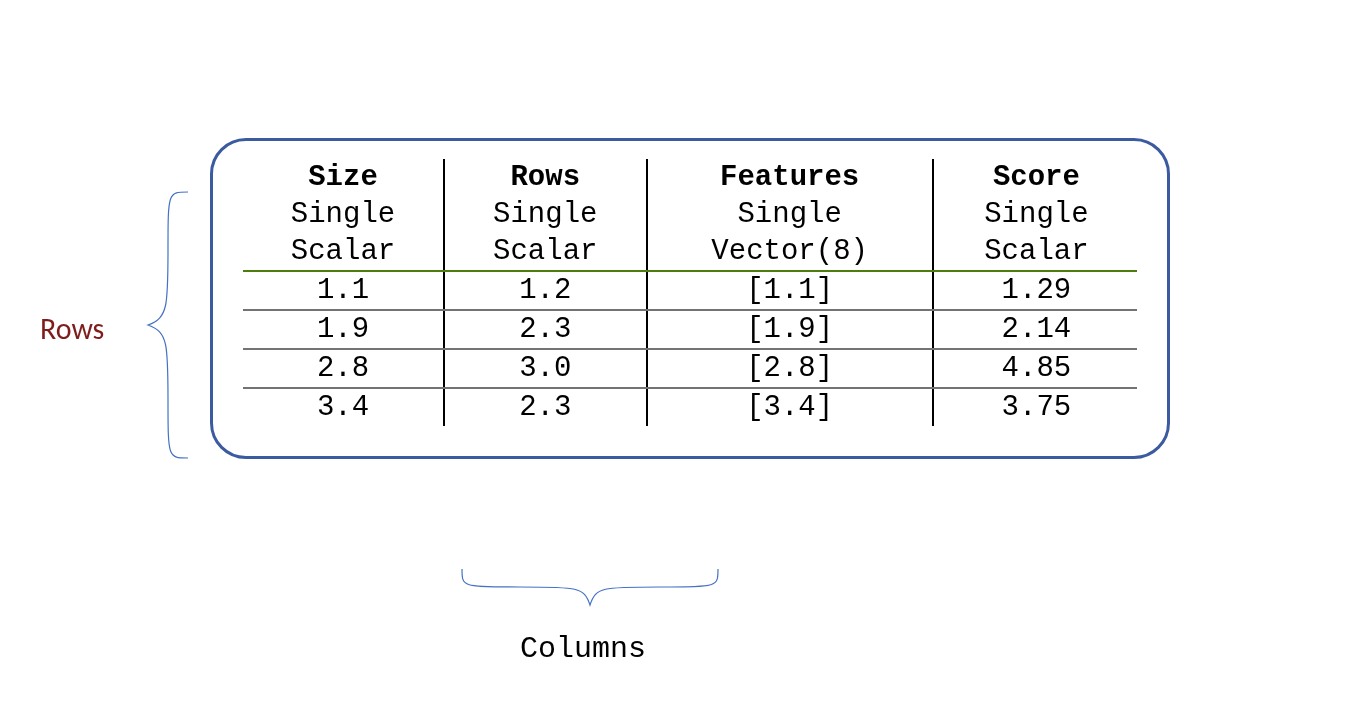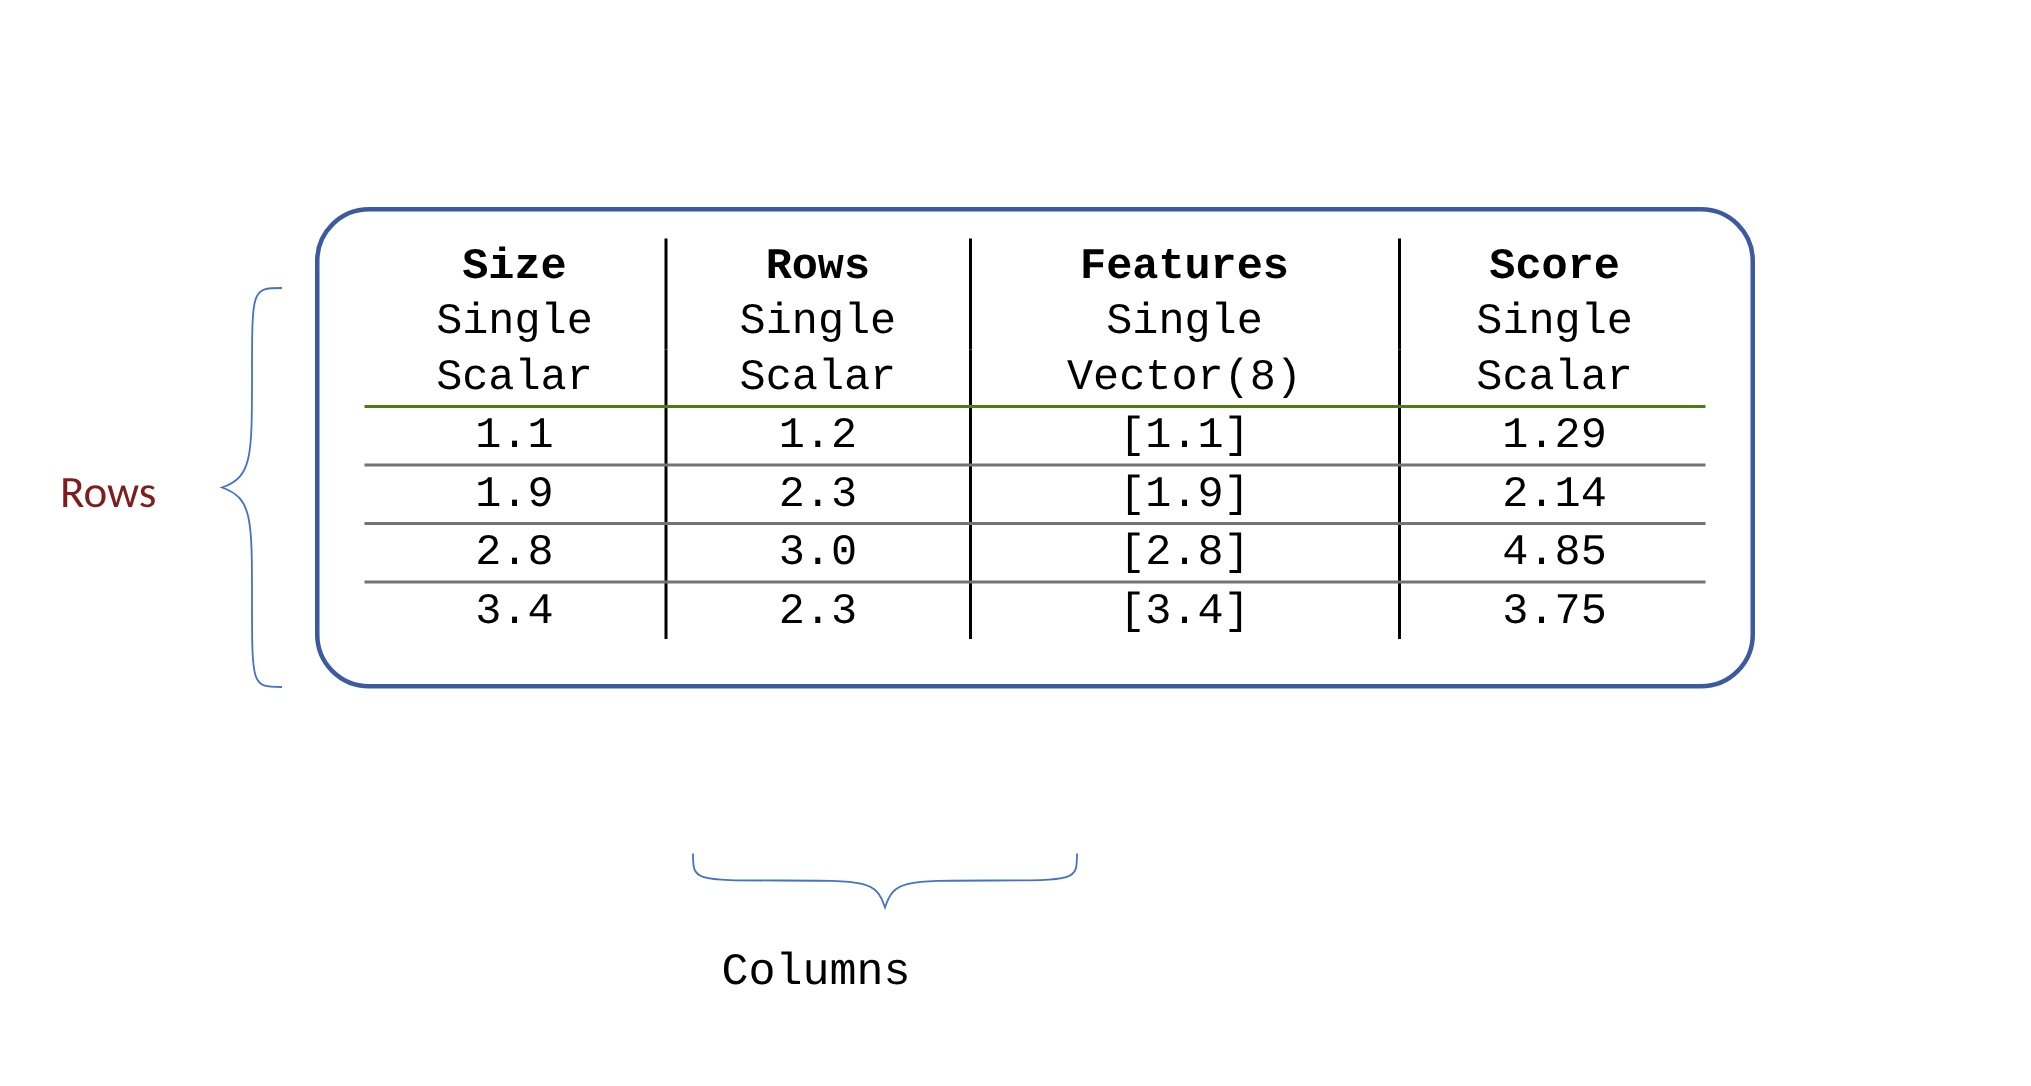--- a/index.html
+++ b/index.html
@@ -28,21 +28,21 @@
   }
   .cols-brace {
     position: absolute;
     left: 460px;
     top: 565px;
     width: 260px;
     height: 50px;
   }
   .cols-label {
     position: absolute;
-    left: 481px;
+    left: 520px;
     top: 632px;
     font-size: 30px;
     color: #000;
   }
   .table-box {
     position: absolute;
     left: 210px;
     top: 126px;
     width: 960px;
     border: 3px solid #3b5aa0;

